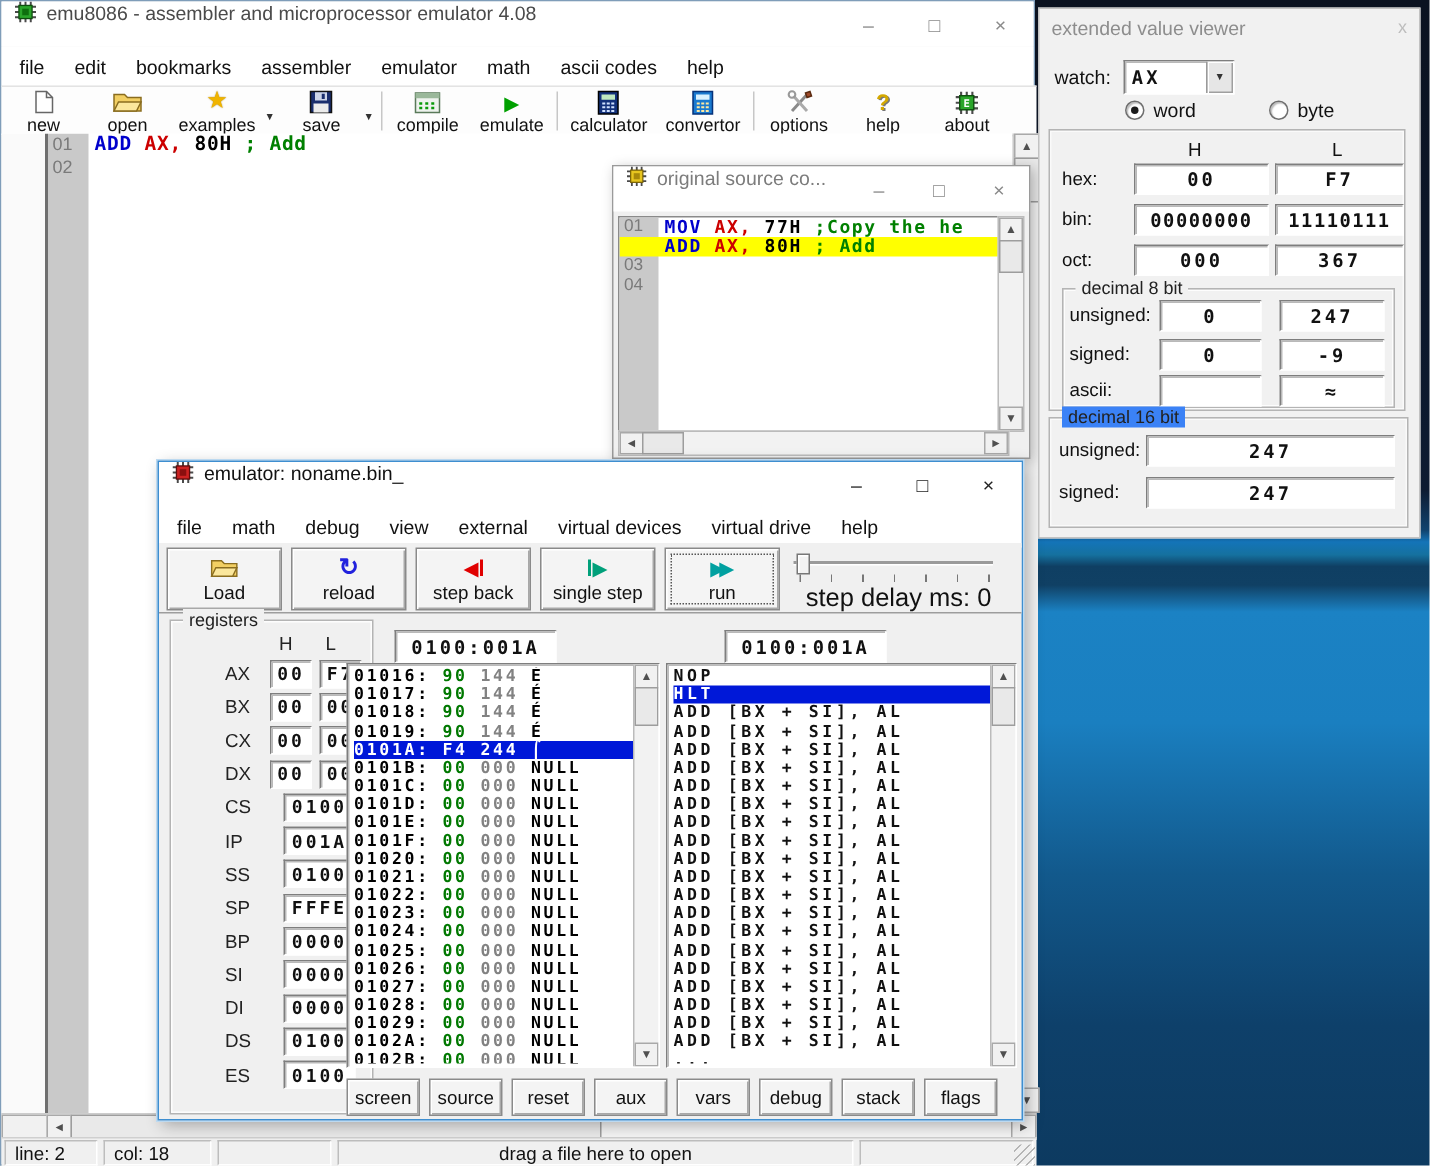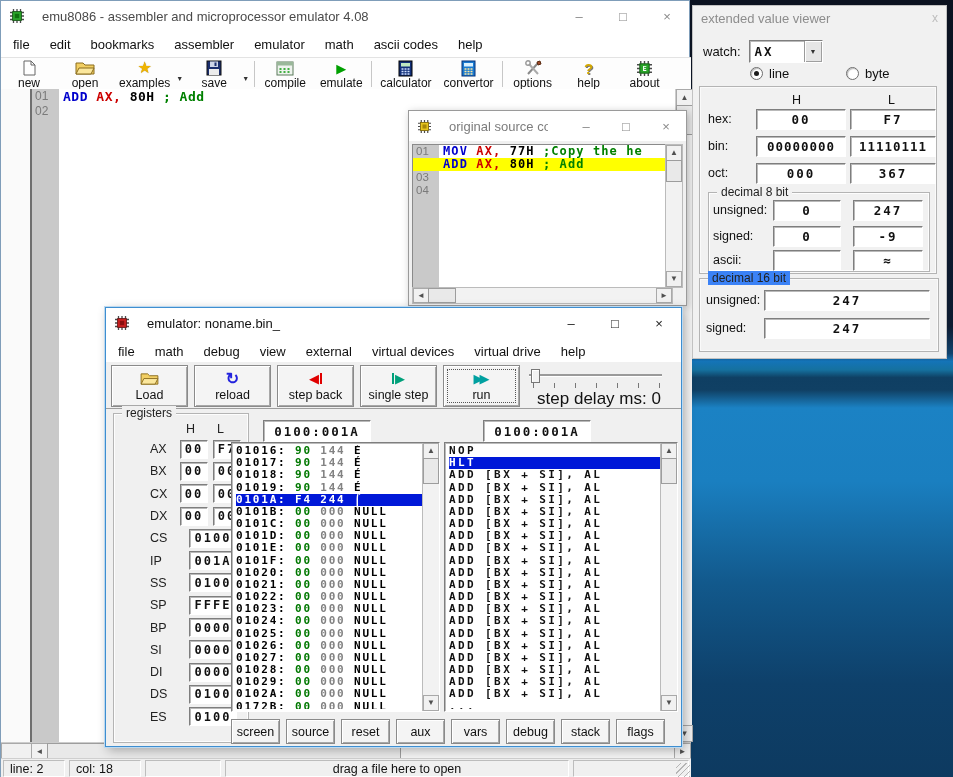--- a/index.html
+++ b/index.html
@@ -5,21 +5,21 @@
   html,body{margin:0;padding:0;width:953px;height:777px;overflow:hidden;
     font-family:"Liberation Sans",sans-serif;font-size:13px;color:#111;}
   
   .desktop{position:absolute;inset:0;
     background:linear-gradient(180deg,#0b1220 0%,#0d1b31 42%,#10436e 45.5%,
       #1474b8 46.5%,#15719f 47.6%,#0f3f63 48.6%,#104064 50.2%,
       #1b82c4 52.5%,#1a7fc0 62%,#12598c 75%,#0e406a 88%,#0d3a60 100%);}
   .top-strip{position:absolute;left:0;top:0;width:112px;height:7px;background:#161d2e;}
   
   .win{position:absolute;background:#f0f0f0;}
-  .titlebar{display:flex;align-items:center;height:30px;background:#fff;padding-left:9px;gap:18px;}
+  .titlebar{display:flex;height:30px;background:#fff;padding-left:9px;gap:7px;}
   .title-text{flex:1;white-space:nowrap;overflow:hidden;}
   .win-btns{display:flex;height:100%;}
   .win-btn{width:44px;display:flex;align-items:center;justify-content:center;
     font-size:13px;color:#8a8a8a;}
   .menubar{display:flex;align-items:center;height:26px;background:#fff;padding-left:2px;}
   .menubar span{padding:0 10px;white-space:nowrap;}
   .sunken{background:#fff;border:1px solid;border-color:#7e7e7e #fff #fff #7e7e7e;
     box-shadow:inset 1px 1px 0 #b9b9b9;}
   .raised{background:#f4f4f4;border:1px solid #8a8a8a;
     box-shadow:inset 1px 1px 0 #fff,inset -1px -1px 0 #a8a8a8;}
@@ -499,21 +499,21 @@
         <div class="lrow"><span class="m-addr">01021: </span><span class="m-hex">00 </span><span class="m-dec">000 </span><span class="m-ch">NULL</span></div>
         <div class="lrow"><span class="m-addr">01022: </span><span class="m-hex">00 </span><span class="m-dec">000 </span><span class="m-ch">NULL</span></div>
         <div class="lrow"><span class="m-addr">01023: </span><span class="m-hex">00 </span><span class="m-dec">000 </span><span class="m-ch">NULL</span></div>
         <div class="lrow"><span class="m-addr">01024: </span><span class="m-hex">00 </span><span class="m-dec">000 </span><span class="m-ch">NULL</span></div>
         <div class="lrow"><span class="m-addr">01025: </span><span class="m-hex">00 </span><span class="m-dec">000 </span><span class="m-ch">NULL</span></div>
         <div class="lrow"><span class="m-addr">01026: </span><span class="m-hex">00 </span><span class="m-dec">000 </span><span class="m-ch">NULL</span></div>
         <div class="lrow"><span class="m-addr">01027: </span><span class="m-hex">00 </span><span class="m-dec">000 </span><span class="m-ch">NULL</span></div>
         <div class="lrow"><span class="m-addr">01028: </span><span class="m-hex">00 </span><span class="m-dec">000 </span><span class="m-ch">NULL</span></div>
         <div class="lrow"><span class="m-addr">01029: </span><span class="m-hex">00 </span><span class="m-dec">000 </span><span class="m-ch">NULL</span></div>
         <div class="lrow"><span class="m-addr">0102A: </span><span class="m-hex">00 </span><span class="m-dec">000 </span><span class="m-ch">NULL</span></div>
-        <div class="lrow"><span class="m-addr">0172B: </span><span class="m-hex">00 </span><span class="m-dec">000 </span><span class="m-ch">NULL</span></div>
+        <div class="lrow"><span class="m-addr">0102B: </span><span class="m-hex">00 </span><span class="m-dec">000 </span><span class="m-ch">NULL</span></div>
       </div>
     <div class="list-vscroll">
       <div class="sb-btn" style="left:0;top:0;width:14px;height:14px">▲</div>
       <div class="sb-thumb" style="left:0;top:15px;width:14px;height:24px"></div>
       <div class="sb-btn" style="left:0;bottom:0;width:14px;height:14px">▼</div>
     </div>
   </div>
 
   <div class="listpanel dis" style="left:338px;width:232px">
     <div class="list-rows" id="dis-rows">
@@ -567,21 +567,21 @@
   <div class="vw-watch">
     <span>watch:</span>
     <div class="combo sunken">
       <span class="combo-val mono">AX</span>
       <span class="combo-btn">▼</span>
     </div>
   </div>
   <div class="vw-radios">
     <div class="radio-item" style="left:57px">
       <span class="radio sel"></span>
-      <span>line</span>
+      <span>word</span>
     </div>
     <div class="radio-item" style="left:153px">
       <span class="radio"></span>
       <span>byte</span>
     </div>
   </div>
 
   <div class="groupbox" style="left:6px;top:80px;width:236px;height:186px;box-shadow:inset 0 0 0 1px #fafafa">
     <div class="vw-col-h" style="left:92px;top:6px">H</div>
     <div class="vw-col-h" style="left:188px;top:6px">L</div>

